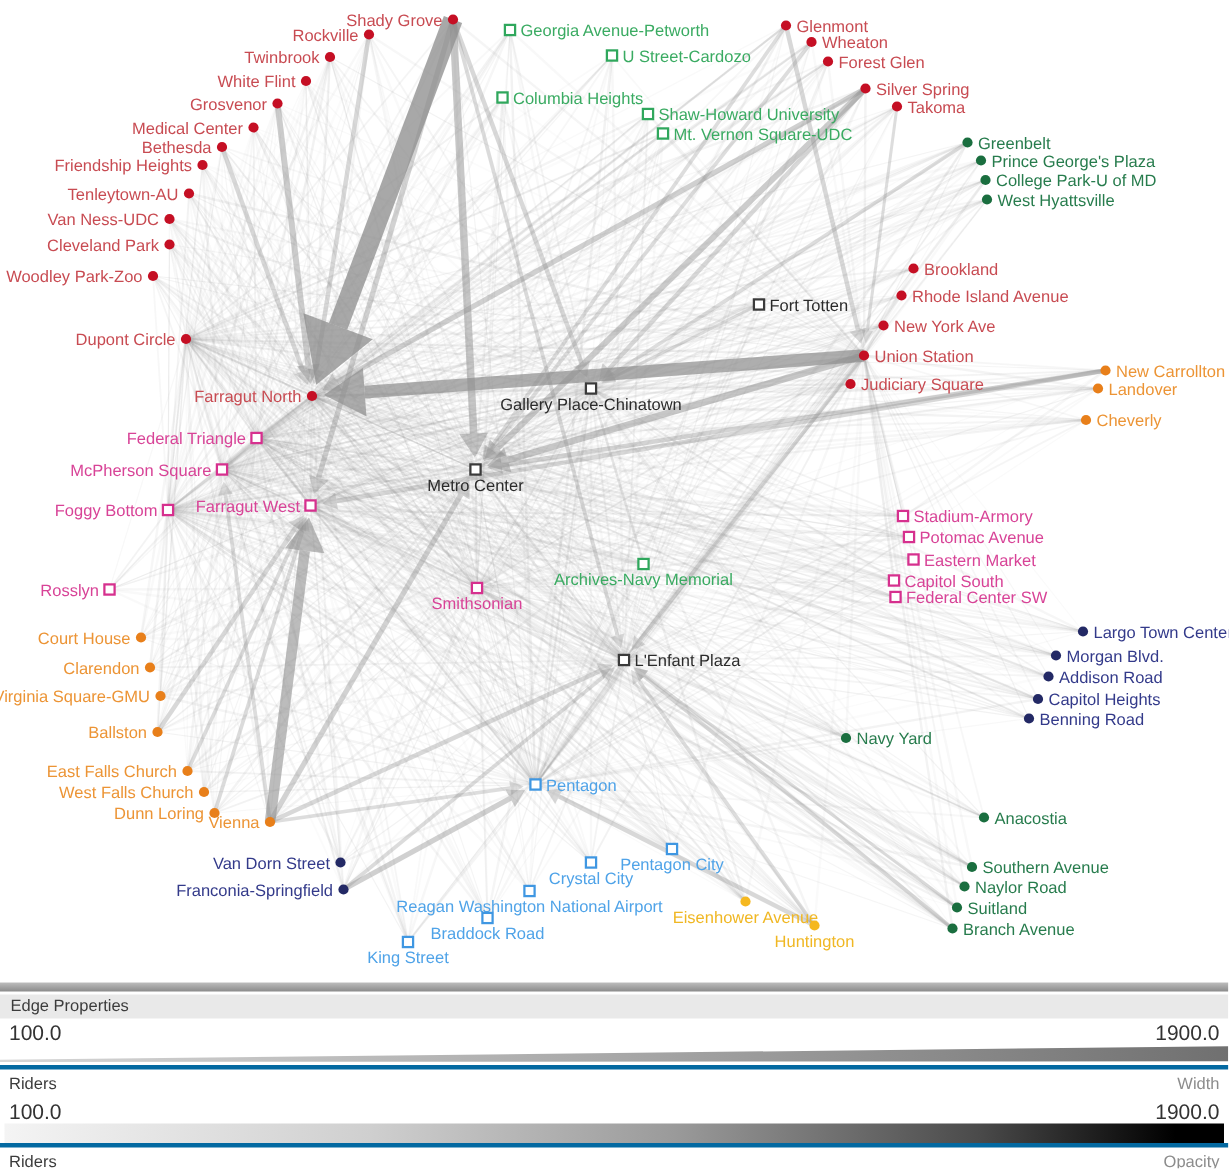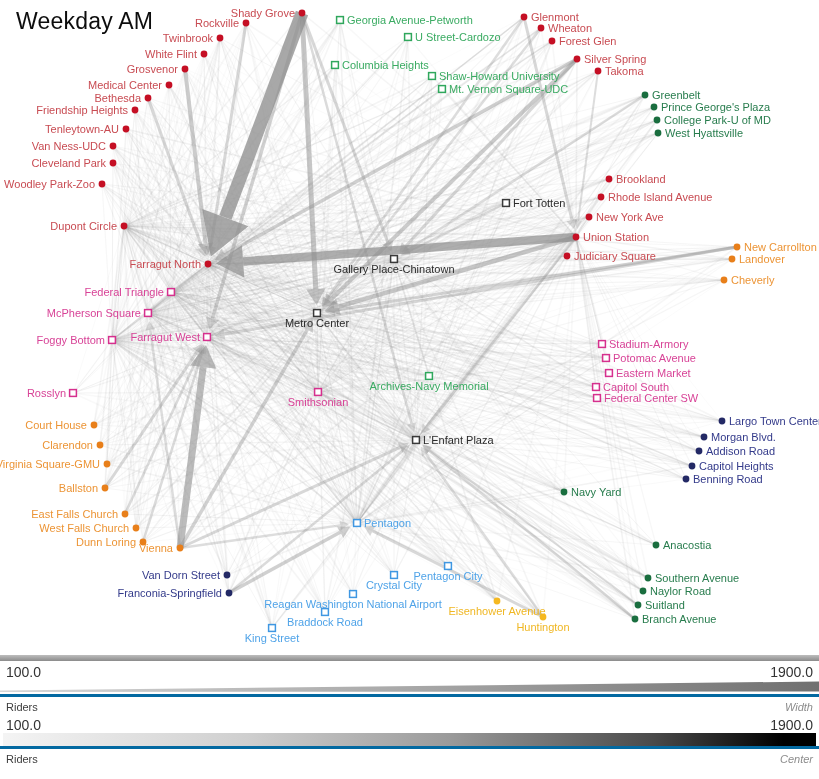--- a/index.html
+++ b/index.html
@@ -13,21 +13,21 @@
   .splitter{height:6px;background:linear-gradient(to bottom,#bdbdbd,#8b8b8b);margin-bottom:2px;}
   .lg-header{height:16px;line-height:16px;background:#e9e9e9;color:#3c3c3c;font-size:11px;
              padding-left:7px;}
   .scale-row{height:17px;display:flex;justify-content:space-between;align-items:flex-end;
              padding:0 6px;font-size:14px;color:#333;}
   .ramp-row{height:14px;}
   .ramp-row svg{display:block;width:819px;height:14px;}
   .label-row{height:19px;display:flex;justify-content:space-between;align-items:center;
              padding:0 6px;font-size:11px;border-top:3px solid #0369a1;}
   .label-row .lr-left{color:#3c3c3c;}
-  .label-row .lr-right{color:#8c8c8c;font-style:italic;}
+  .label-row .lr-right{color:#8c8c8c;}
   .opacity-bar{height:13px;margin:0 3px;
      background:linear-gradient(to right,#f4f4f4 0%,#cfcfcf 30%,#9a9a9a 55%,#4a4a4a 80%,#000 96%);}
 </style>
 </head>
 <body>
 
 <div id="app">
 
   <div id="graph-wrap">
     <svg id="graph-svg" viewBox="0 0 819 655" xmlns="http://www.w3.org/2000/svg">
@@ -1180,25 +1180,25 @@
         <text font-size="11" font-family="&quot;Liberation Sans&quot;,&quot;DejaVu Sans&quot;,sans-serif" fill="#4fa3e8" x="353" y="608" text-anchor="middle">Reagan Washington National Airport</text>
         <rect x="321.6" y="608.6" width="6.8" height="6.8" fill="#ffffff" stroke="#3f97e2" stroke-width="1.5"></rect>
         <text font-size="11" font-family="&quot;Liberation Sans&quot;,&quot;DejaVu Sans&quot;,sans-serif" fill="#4fa3e8" x="325" y="626" text-anchor="middle">Braddock Road</text>
         <rect x="268.6" y="624.6" width="6.8" height="6.8" fill="#ffffff" stroke="#3f97e2" stroke-width="1.5"></rect>
         <text font-size="11" font-family="&quot;Liberation Sans&quot;,&quot;DejaVu Sans&quot;,sans-serif" fill="#4fa3e8" x="272" y="642" text-anchor="middle">King Street</text>
         <circle cx="497" cy="601" r="3.4" fill="#f5b820"></circle>
         <text font-size="11" font-family="&quot;Liberation Sans&quot;,&quot;DejaVu Sans&quot;,sans-serif" fill="#f0b723" x="497" y="615" text-anchor="middle">Eisenhower Avenue</text>
         <circle cx="543" cy="617" r="3.4" fill="#f5b820"></circle>
         <text font-size="11" font-family="&quot;Liberation Sans&quot;,&quot;DejaVu Sans&quot;,sans-serif" fill="#f0b723" x="543" y="631" text-anchor="middle">Huntington</text>
       </svg>
-    <div id="page-title">Weekday AM</div>
   </div>
 
   <div id="legend">
     <div class="splitter"></div>
+    <div class="lg-header">Edge Properties</div>
 
     <div class="scale-row">
       <span>100.0</span>
       <span>1900.0</span>
     </div>
     <div class="ramp-row">
       <svg viewBox="0 0 819 14" preserveAspectRatio="none">
         <defs>
           <linearGradient id="rampgrad" x1="0" y1="0" x2="1" y2="0">
             <stop offset="0" stop-color="#d6d6d6"></stop>
@@ -1214,17 +1214,17 @@
       <span class="lr-right">Width</span>
     </div>
 
     <div class="scale-row">
       <span>100.0</span>
       <span>1900.0</span>
     </div>
     <div class="opacity-bar"></div>
     <div class="label-row">
       <span class="lr-left">Riders</span>
-      <span class="lr-right">Center</span>
+      <span class="lr-right">Opacity</span>
     </div>
 
   </div>
 </div>
 
 </body></html>

